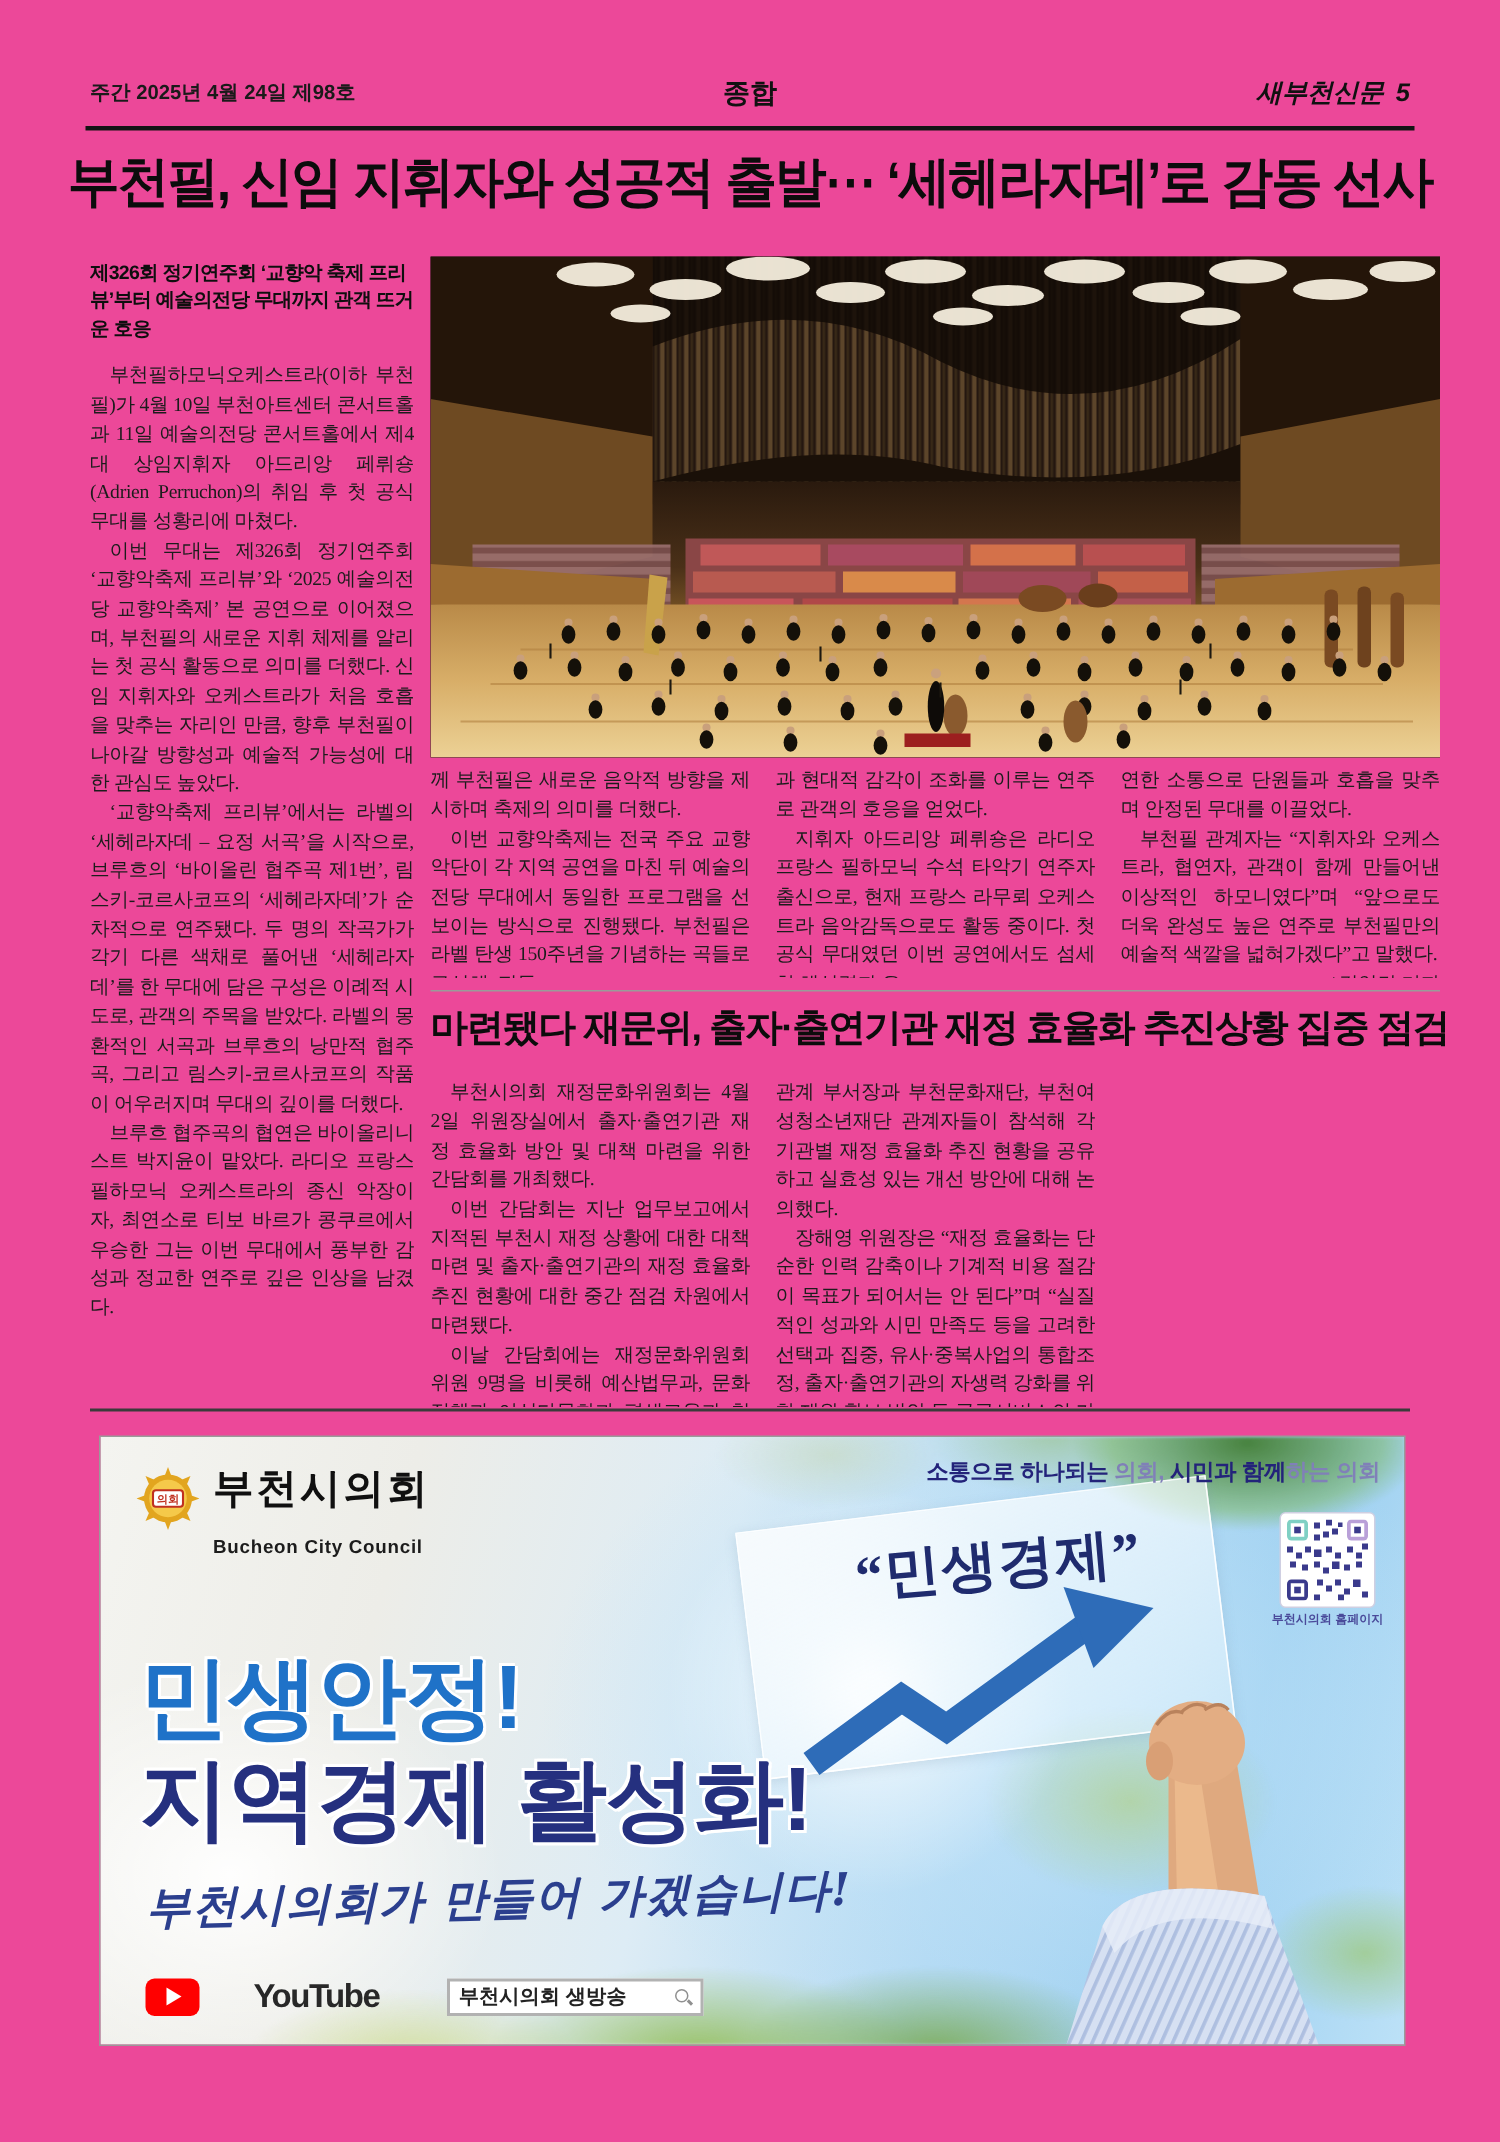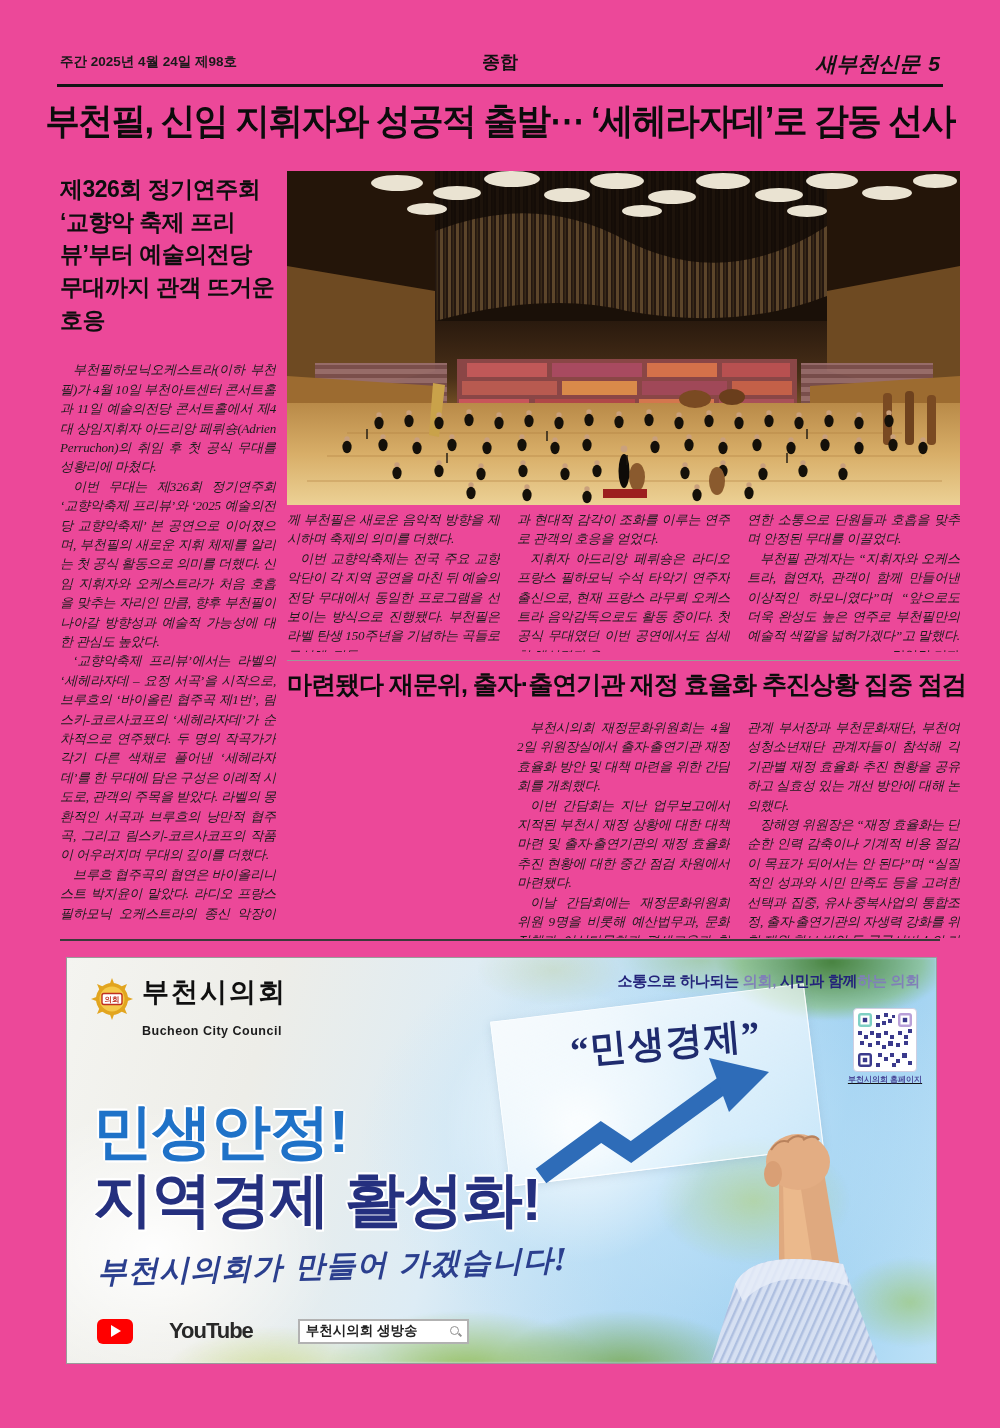--- a/index.html
+++ b/index.html
@@ -1,40 +1,40 @@
 <!DOCTYPE html>
 <html><head>
 <meta charset="utf-8">
 <style>
   html,body{margin:0;padding:0;background:#fff;}
   .page{position:relative;width:1000px;height:1428px;background:#ec4899;overflow:hidden;
         font-family:"Liberation Sans",sans-serif;color:#111;}
   
   .hdr-issue{position:absolute;left:60px;top:53px;font-size:13.5px;font-weight:bold;color:#1a1a1a;}
   .hdr-section{position:absolute;left:0;right:0;top:50px;text-align:center;font-size:18px;font-weight:bold;}
-  .hdr-paper{position:absolute;right:60px;top:50px;font-size:21px;font-weight:bold;font-style:italic;}
+  .hdr-paper{position:absolute;right:60px;top:50px;font-size:17px;font-weight:bold;font-style:italic;}
   .hdr-paper .pno{margin-left:8px;}
   .hdr-rule{position:absolute;left:57px;top:84px;width:886px;height:3px;background:#141414;}
   
   .a1-headline{position:absolute;left:0;top:97px;width:1000px;text-align:center;white-space:nowrap;
       font-size:36px;font-weight:bold;letter-spacing:-1.5px;transform:scaleX(.96);color:#0c0c0c;}
   .a1-col1{position:absolute;left:60px;top:173px;width:216px;height:748px;overflow:hidden;}
-  .subhead{font-size:23px;line-height:1.42;font-weight:bold;color:#0e0e0e;margin-bottom:24px;letter-spacing:-0.5px;}
+  .subhead{font-size:13px;line-height:1.42;font-weight:bold;color:#0e0e0e;margin-bottom:12px;letter-spacing:-0.5px;}
   .body-txt{font-family:"Liberation Serif",serif;font-size:13.1px;line-height:19.4px;text-align:justify;
       color:#1c1c1c;letter-spacing:-0.2px;}
-  .body-txt p{margin:0;font-style:italic;}
+  .body-txt p{margin:0;}
   .body-txt p.ind{text-indent:13px;}
   .photo-wrap{position:absolute;left:287px;top:171px;width:673px;height:334px;overflow:hidden;background:#1a110a;}
   .a1-cols{position:absolute;left:287px;top:510px;width:673px;height:142px;display:flex;gap:17px;overflow:hidden;}
   .a1-cols .col,.a2-cols .col{width:213px;overflow:hidden;}
   .sep1{position:absolute;left:287px;top:660px;width:673px;height:1px;background:#9a9a9a;}
   
   .a2-headline{position:absolute;left:287px;top:668px;width:673px;text-align:center;white-space:nowrap;
       font-size:25px;font-weight:bold;letter-spacing:-1px;color:#0c0c0c;}
-  .a2-cols{position:absolute;left:287px;top:718px;width:673px;height:220px;display:flex;gap:17px;overflow:hidden;justify-content:flex-end;}
+  .a2-cols{position:absolute;left:287px;top:718px;width:673px;height:220px;display:flex;gap:17px;overflow:hidden;}
   .byline{text-align:right;font-family:"Liberation Serif",serif;font-size:13.1px;line-height:19.4px;color:#1c1c1c;}
   .bot-rule{position:absolute;left:60px;top:939px;width:880px;height:2px;background:#3a3a3a;}
   
   .ad{position:absolute;left:66px;top:957px;width:869px;height:405px;border:1px solid #9a9a9a;overflow:hidden;
       background:
         radial-gradient(ellipse 260px 200px at 10% 72%, rgba(255,255,255,.95), transparent 70%),
         radial-gradient(ellipse 420px 300px at 70% 45%, #bfe2f8, transparent 75%),
         linear-gradient(105deg,#f4f4f0 0%,#ededE8 22%,#ddecf5 45%,#b2d9f3 66%,#9ccff0 84%,#bce1f7 100%);}
   .ad-foliage{position:absolute;inset:0;pointer-events:none;filter:blur(1px);background-image:
       radial-gradient(ellipse 150px 75px at 88% 1%, rgba(62,122,44,.9), rgba(120,180,90,.5) 60%, transparent 78%),
@@ -45,21 +45,21 @@
       radial-gradient(ellipse 170px 75px at 64% 101%, rgba(115,165,65,.8), transparent 75%),
       radial-gradient(ellipse 130px 85px at 79% 60%, rgba(175,205,110,.55), transparent 75%),
       radial-gradient(ellipse 90px 60px at 97% 85%, rgba(150,195,95,.6), transparent 75%);}
   .ad-sun{position:absolute;inset:0;pointer-events:none;background:
       radial-gradient(circle at 59% 42%, rgba(255,255,255,.95) 0 2%, rgba(255,255,255,.55) 9%, transparent 24%);}
   .ad-logo{position:absolute;left:24px;top:20px;display:flex;align-items:flex-start;gap:9px;}
   .logo-txt .t1{font-size:27px;font-weight:bold;letter-spacing:2px;color:#101010;line-height:1.05;}
   .logo-txt .t2{font-size:12.5px;font-weight:bold;color:#1c1c1c;letter-spacing:.5px;margin-top:18px;}
   .ad-slogan{position:absolute;right:16px;top:14px;font-size:15px;font-weight:bold;letter-spacing:-0.3px;margin-left:28px;}
   .sl-d{color:#23237a;} .sl-l{color:#8080b8;}
-  .ad-qr{position:absolute;right:12px;top:50px;width:78px;text-align:center;text-decoration:underline;}
+  .ad-qr{position:absolute;right:12px;top:50px;width:78px;text-align:center;}
   .ad-qr .qr-box{width:62px;height:62px;margin:0 auto;background:#fff;border:1px solid #cfcfe2;border-radius:4px;
       display:flex;align-items:center;justify-content:center;}
   .ad-qr .cap{margin-top:2px;font-size:8px;color:#4a4a9a;font-weight:bold;}
   .ad-paper{position:absolute;left:432px;top:44px;width:314px;height:164px;transform:rotate(-7deg);
       background:linear-gradient(160deg,rgba(255,255,255,.8),rgba(235,248,255,.45));
       border:1px solid rgba(255,255,255,.85);box-shadow:0 2px 8px rgba(120,150,180,.25);}
   .ad-quote{position:absolute;left:503px;top:60px;font-family:"Liberation Serif",serif;font-weight:bold;
       font-size:37px;color:#1f2b6e;transform:rotate(-5deg);letter-spacing:1px;}
   .ad-arrow{position:absolute;left:460px;top:90px;}
   .ad-line1{position:absolute;left:26px;top:134px;font-size:60px;font-weight:bold;letter-spacing:-1px;color:#1f72c8;

